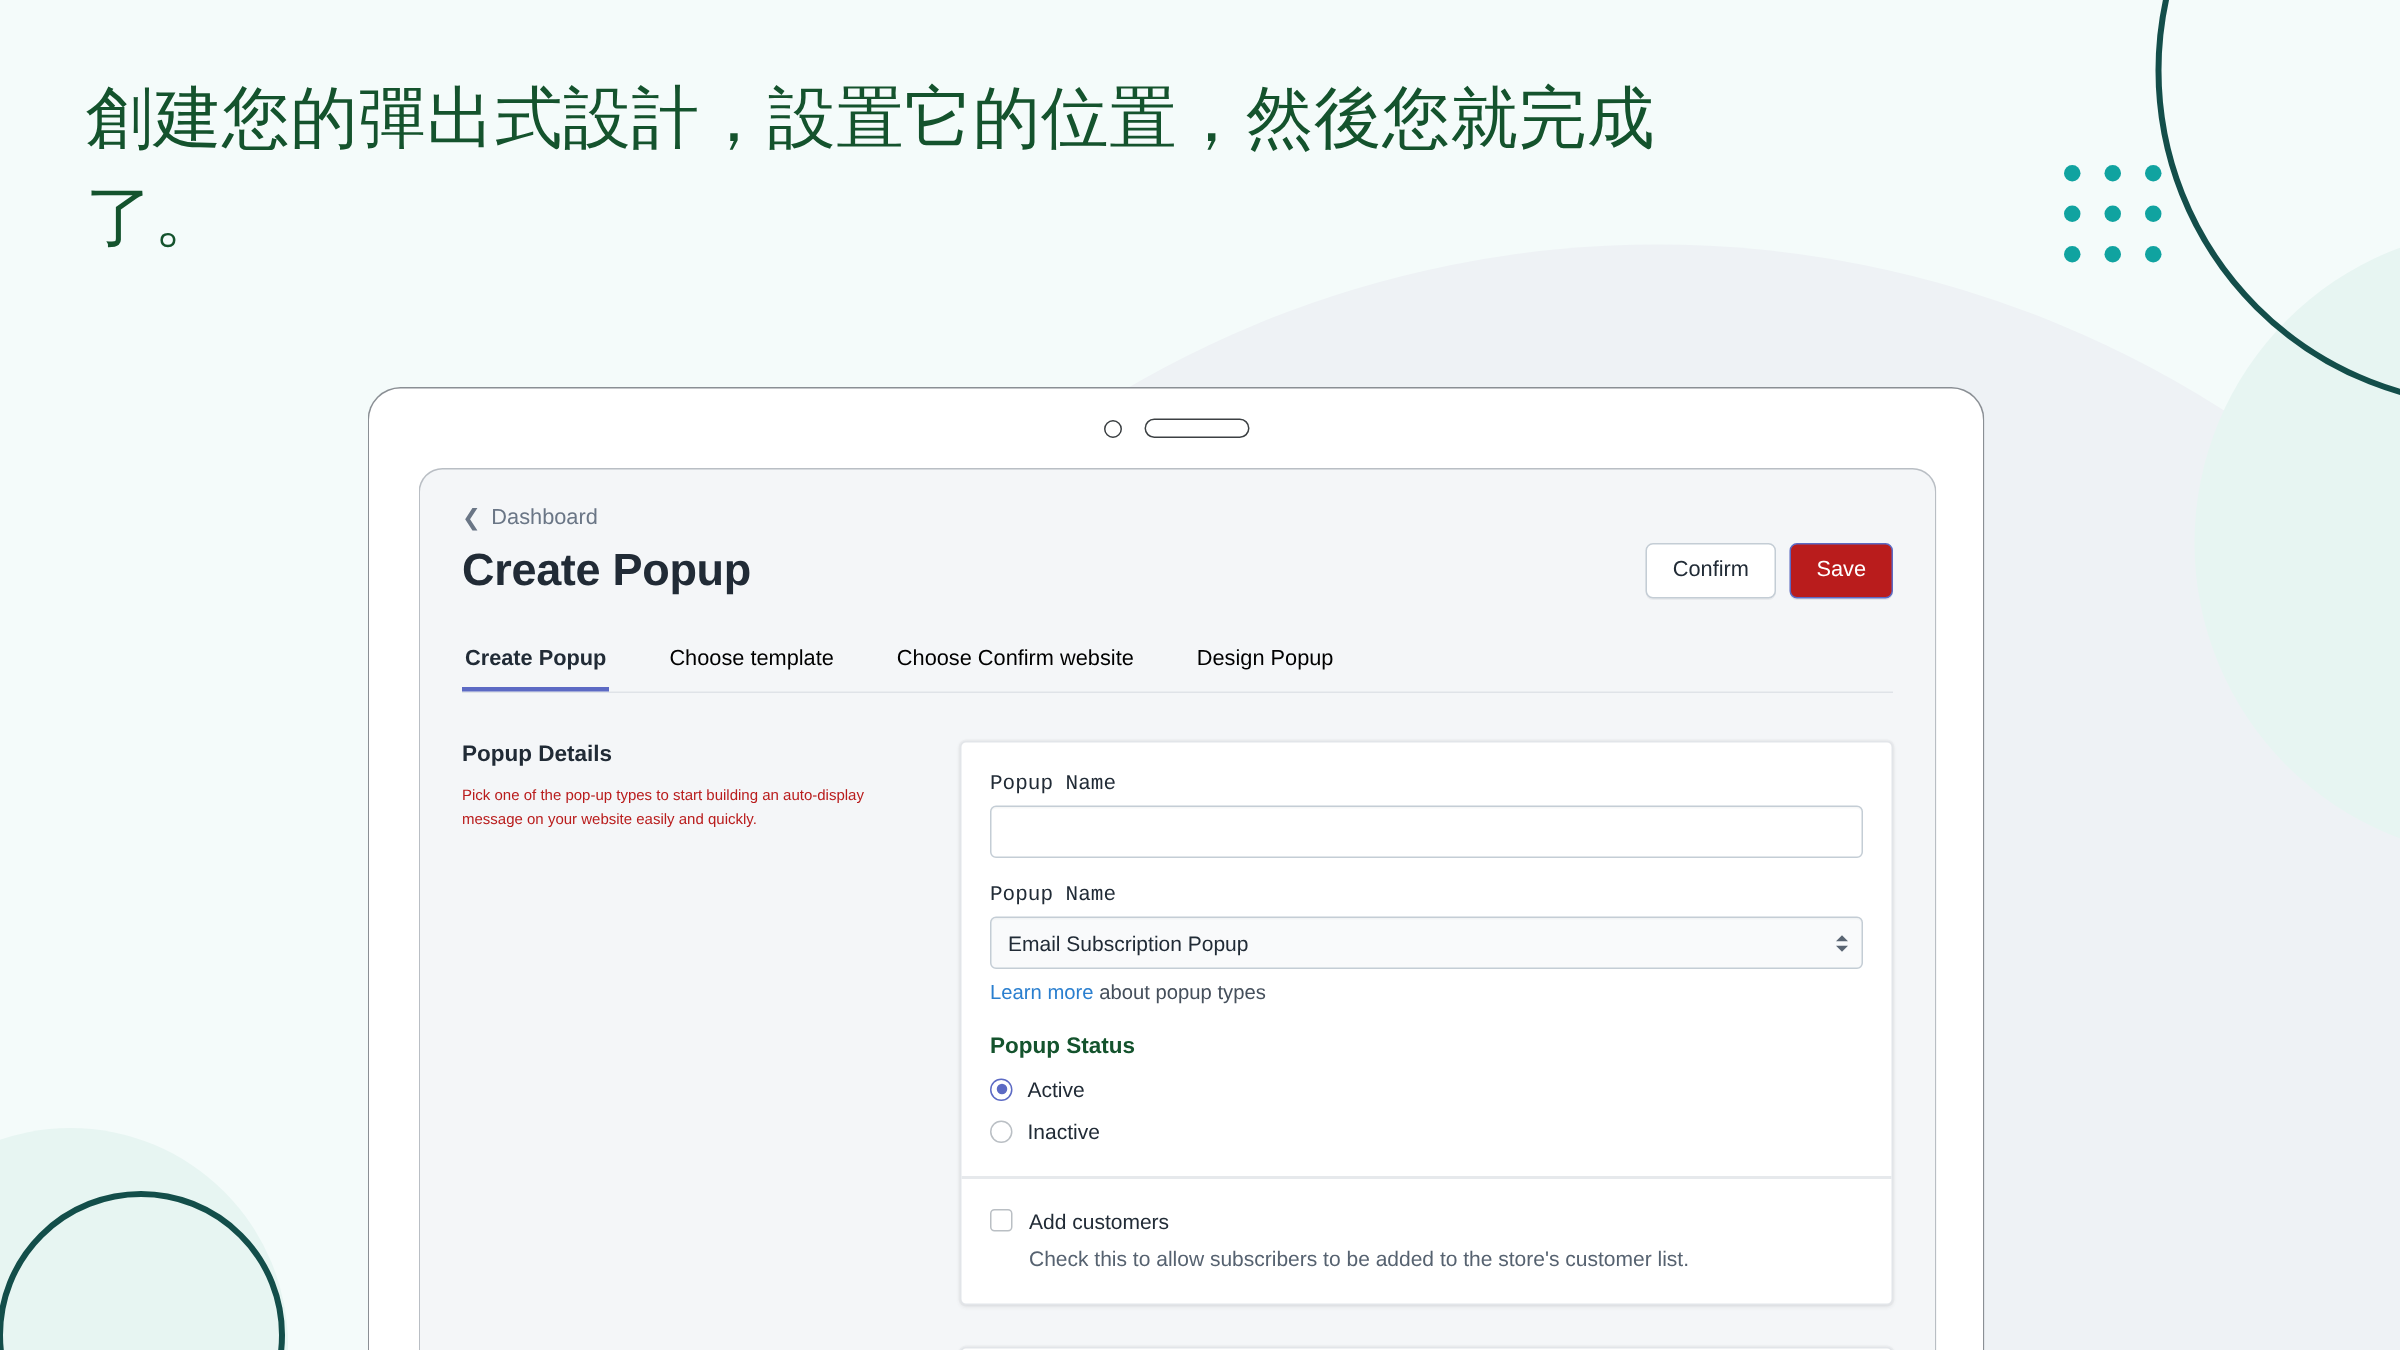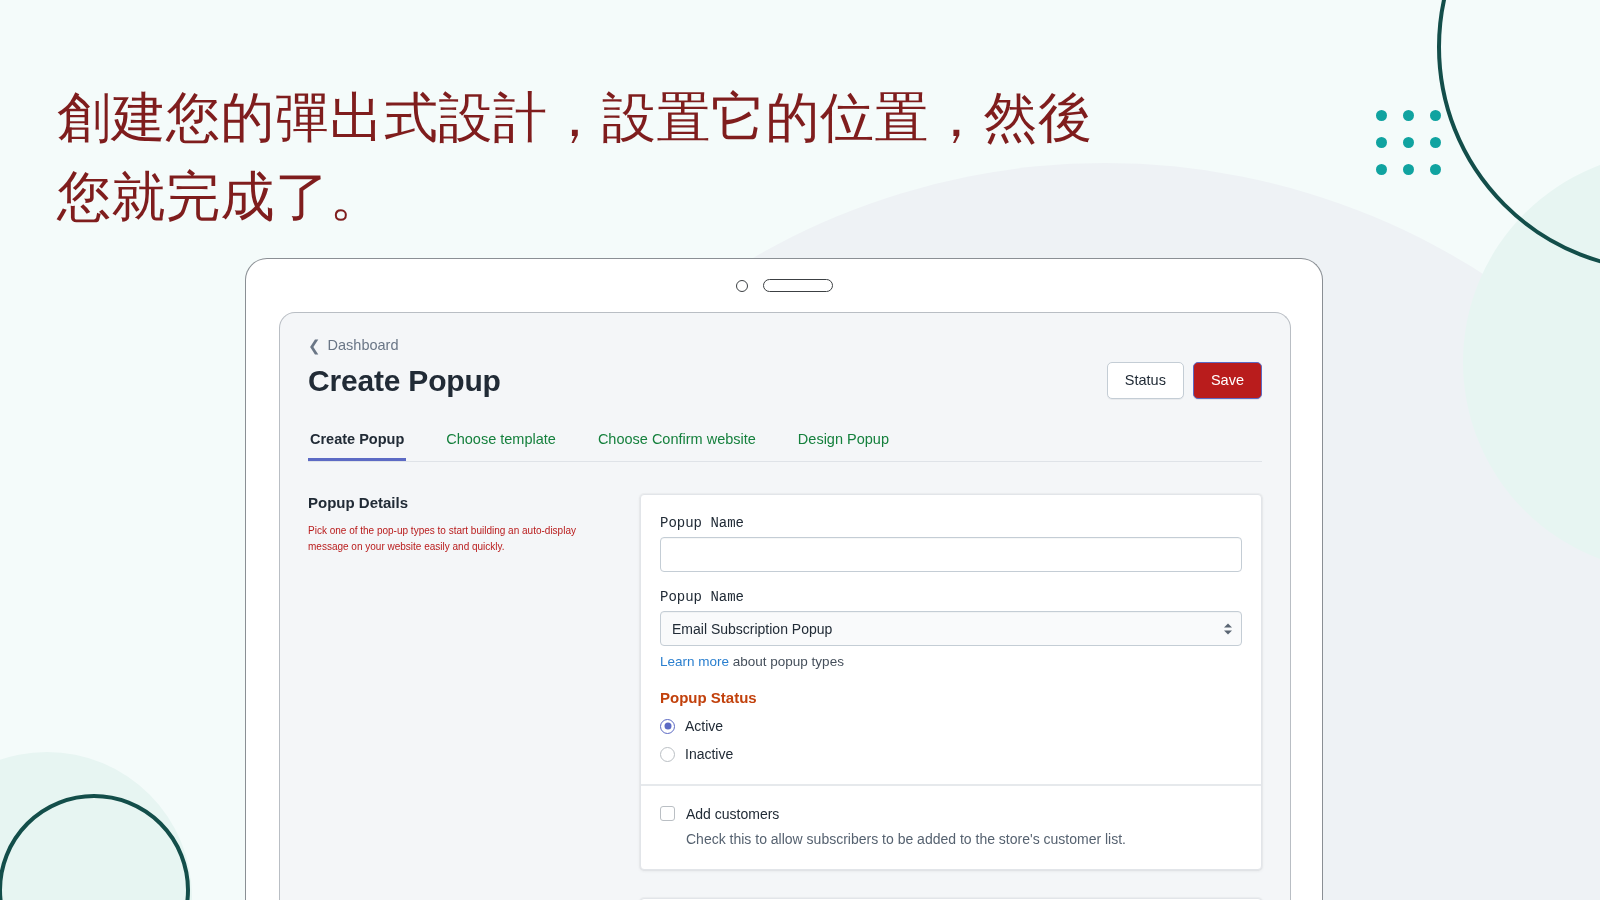--- a/index.html
+++ b/index.html
@@ -70,26 +70,25 @@
     grid-template-rows: repeat(3, 11px);
     gap: 16px;
   }
   .dot-grid i { display: block; width: 11px; height: 11px; border-radius: 50%; background: #10a3a0; }
 
   
   .headline {
     position: absolute;
     left: 57px; top: 46px;
     width: 1060px;
-    font-size: 54px;
+    font-size: 45px;
     line-height: 1.47;
     font-weight: 400;
-    color: #7f1d1d;
+    color: #14532d;
     letter-spacing: 0.5px;
-    margin-top: 32px;
   }
 
   
   .device {
     position: absolute;
     left: 245px; top: 258px;
     width: 1078px; height: 660px;
     background: #ffffff;
     border: 1.6px solid #8a8f94;
     border-radius: 22px 22px 0 0;
@@ -158,21 +157,21 @@
   }
 
   
   .tabs {
     display: flex; gap: 0;
     margin-top: 26px;
     border-bottom: 1.2px solid #dfe3e8;
   }
   .tab {
     font-size: 14.5px;
-    color: #15803d;
+    color: #000000;
     padding: 6px 2px 11px 2px;
     margin-right: 38px;
     cursor: pointer;
     border-bottom: 3px solid transparent;
     white-space: nowrap;
   }
   .tab.active {
     color: #212b36; font-weight: 700;
     border-bottom-color: #5c6ac4;
   }
@@ -224,21 +223,21 @@
     display: flex; flex-direction: column; gap: 3px; align-items: center;
     pointer-events: none;
   }
   .stepper i { display:block; width:0; height:0; border-left:4px solid transparent; border-right:4px solid transparent; }
   .stepper i.up   { border-bottom: 4.5px solid #5a6573; }
   .stepper i.down { border-top: 4.5px solid #5a6573; }
 
   .helper { margin-top: 8px; font-size: 13.5px; color: #454f5b; }
   .helper a { color: #2a7fcf; text-decoration: none; cursor: pointer; }
 
-  .status-title { margin-top: 20px; font-size: 15px; font-weight: 700; color: #c2410c; }
+  .status-title { margin-top: 20px; font-size: 15px; font-weight: 700; color: #14532d; }
 
   .radio-row { display: flex; align-items: center; gap: 10px; margin-top: 12px; cursor: pointer; }
   .radio {
     width: 15px; height: 15px; border-radius: 50%;
     border: 1.3px solid #babfc4; background: #fff;
     flex: none; position: relative;
   }
   .radio.on { border-color: #5c6ac4; border-width: 1.5px; }
   .radio.on::after {
     content: ""; position: absolute;
@@ -295,21 +294,21 @@
       <div class="app-pad">
 
         <div class="breadcrumb">
           <span class="chev">❮</span>
           <span>Dashboard</span>
         </div>
 
         <div class="title-row">
           <div class="page-title">Create Popup</div>
           <div class="btn-row">
-            <button class="btn btn-cancel">Status</button>
+            <button class="btn btn-cancel">Confirm</button>
             <button class="btn btn-save">Save</button>
           </div>
         </div>
 
         <div class="tabs">
           <div class="tab active">Create Popup</div>
           <div class="tab">Choose template</div>
           <div class="tab">Choose Confirm website</div>
           <div class="tab">Design Popup</div>
         </div>

